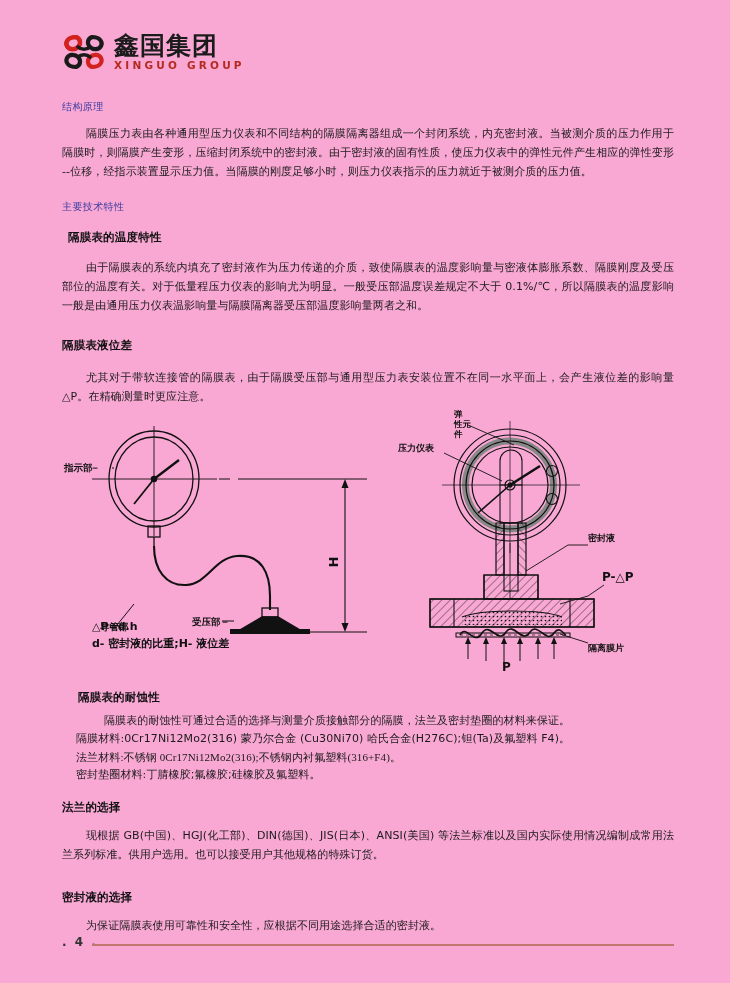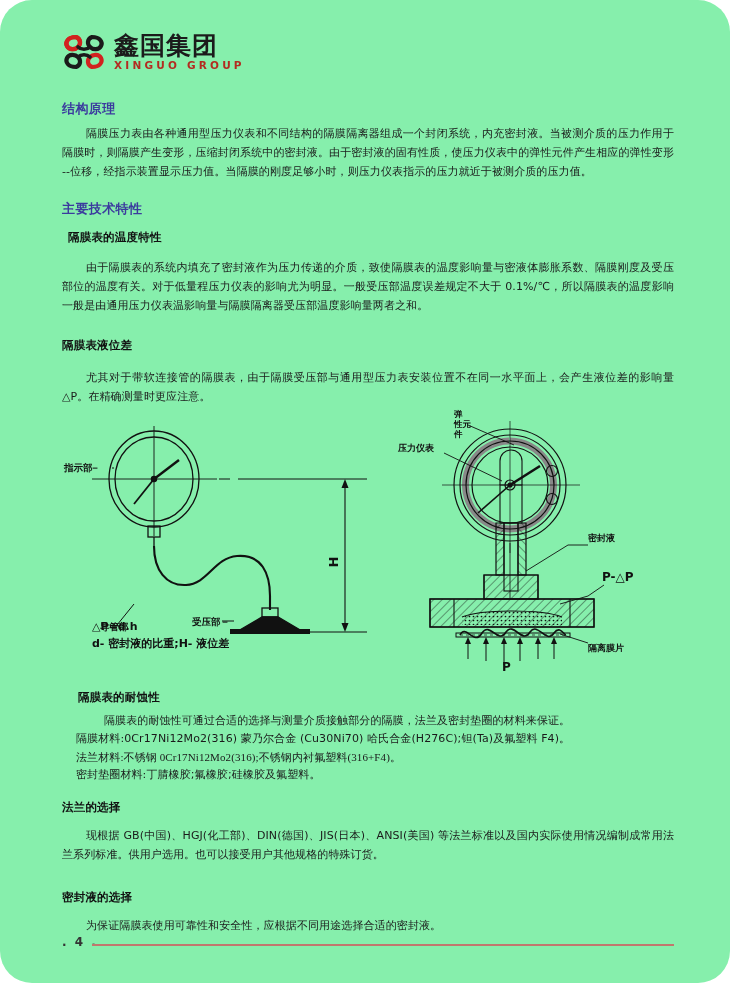--- a/index.html
+++ b/index.html
@@ -5,23 +5,22 @@
   html,body{margin:0;padding:0;}
   body{
     width:730px;height:983px;
     background:#ffffff;
     font-family:"DejaVu Sans","Liberation Sans",sans-serif;
     overflow:hidden;
     position:relative;
   }
   .page{
     position:absolute;inset:0;
-    background:#86efac;
+    background:#f9a8d4;
     box-sizing:border-box;
-    border-radius:32px;
   }
 
   
   .header{
     position:absolute;left:0;top:28px;width:730px;height:56px;
   }
   .logo-wrap{
     position:absolute;left:62px;top:4px;
     display:flex;align-items:center;gap:8px;
   }
@@ -59,21 +58,21 @@
   }
   .banner-title{
     position:absolute;right:22px;top:50%;transform:translateY(-50%);
     color:#ffffff;font-size:16.5px;font-weight:bold;letter-spacing:3px;
     white-space:nowrap;
   }
 
   
   .content{position:absolute;left:62px;top:100px;width:612px;}
   h2.section{
-    font-size:13px;font-weight:bold;color:#3b3b9e;
+    font-size:10px;font-weight:normal;color:#3b3b9e;
     margin:0 0 4px 0;letter-spacing:.4px;
   }
   h3.sub{
     font-size:11.5px;font-weight:bold;color:#111;
     margin:0;letter-spacing:.2px;
   }
   p.para{
     font-size:11px;color:#1a1a1a;line-height:19px;
     margin:0;text-align:justify;letter-spacing:.1px;
   }

